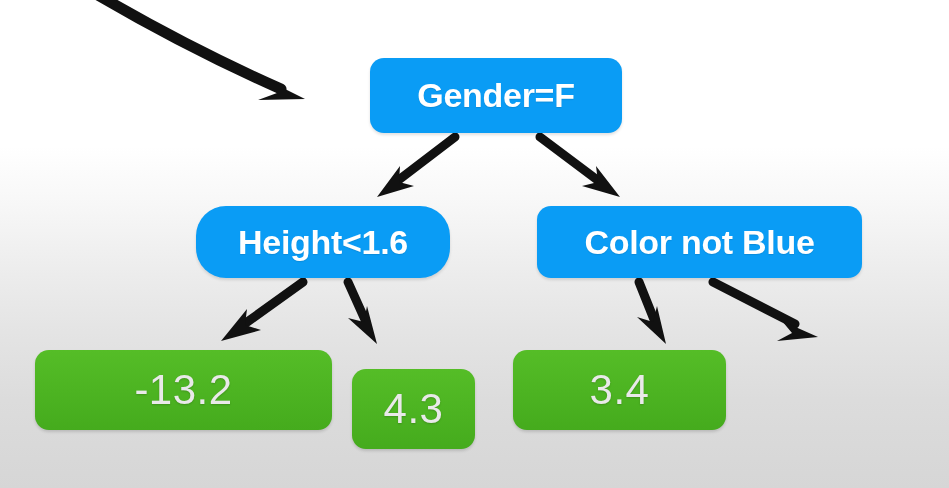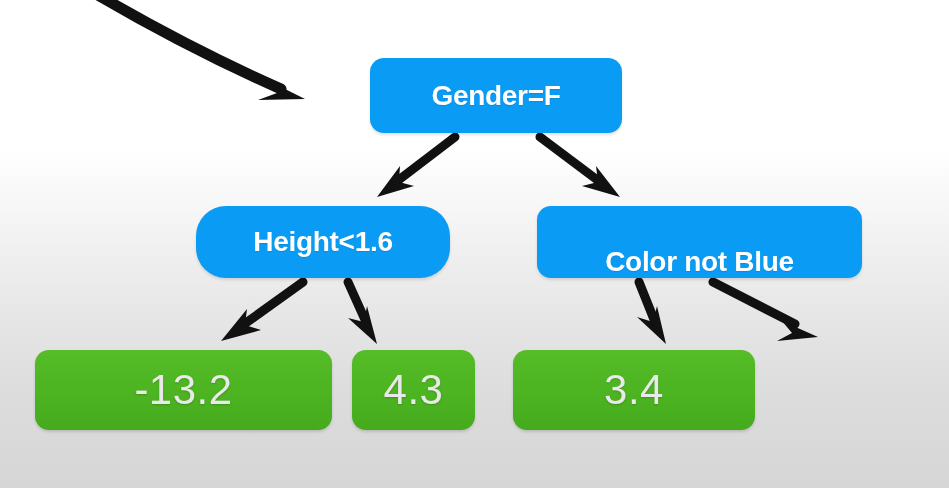--- a/index.html
+++ b/index.html
@@ -40,21 +40,21 @@
     text-align: center;
     white-space: nowrap;
   }
   .node.decision {
     background: #0a9cf5;
     box-shadow: 0 2px 3px rgba(0,0,0,0.12);
   }
   .node.decision .node-label {
     color: #ffffff;
     font-weight: bold;
-    font-size: 28px;
+    font-size: 34px;
     letter-spacing: -0.3px;
     text-shadow: 0 1px 1px rgba(0,0,0,0.10);
   }
   .node.leaf {
     background: #4cb522;
     background-image: linear-gradient(to bottom, #55bd27 0%, #45ab1d 100%);
     box-shadow: 0 2px 3px rgba(0,0,0,0.14);
   }
   .node.leaf .node-label {
     color: #e9e9e9;
@@ -109,30 +109,30 @@
   </svg>
 
   <div class="node decision" style="left:370px; top:58px; width:252px; height:75px;">
     <span class="node-label">Gender=F</span>
   </div>
 
   <div class="node decision" style="left:196px; top:206px; width:254px; height:72px;border-radius:30px;">
     <span class="node-label">Height&lt;1.6</span>
   </div>
 
-  <div class="node decision" style="left:537px; top:206px; width:325px; height:72px;align-items:flex-end;">
+  <div class="node decision" style="left:537px; top:206px; width:325px; height:72px;">
     <span class="node-label">Color not Blue</span>
   </div>
 
   <div class="node leaf" style="left:35px; top:350px; width:297px; height:80px;">
     <span class="node-label">-13.2</span>
   </div>
 
-  <div class="node leaf" style="left:352px; top:350px; width:123px; height:80px;">
+  <div class="node leaf" style="left:352px; top:369px; width:123px; height:80px;">
     <span class="node-label">4.3</span>
   </div>
 
-  <div class="node leaf" style="left:513px; top:350px; width:242px; height:80px;">
+  <div class="node leaf" style="left:513px; top:350px; width:213px; height:80px;">
     <span class="node-label">3.4</span>
   </div>
 
 
 </div>
 
 </body></html>

